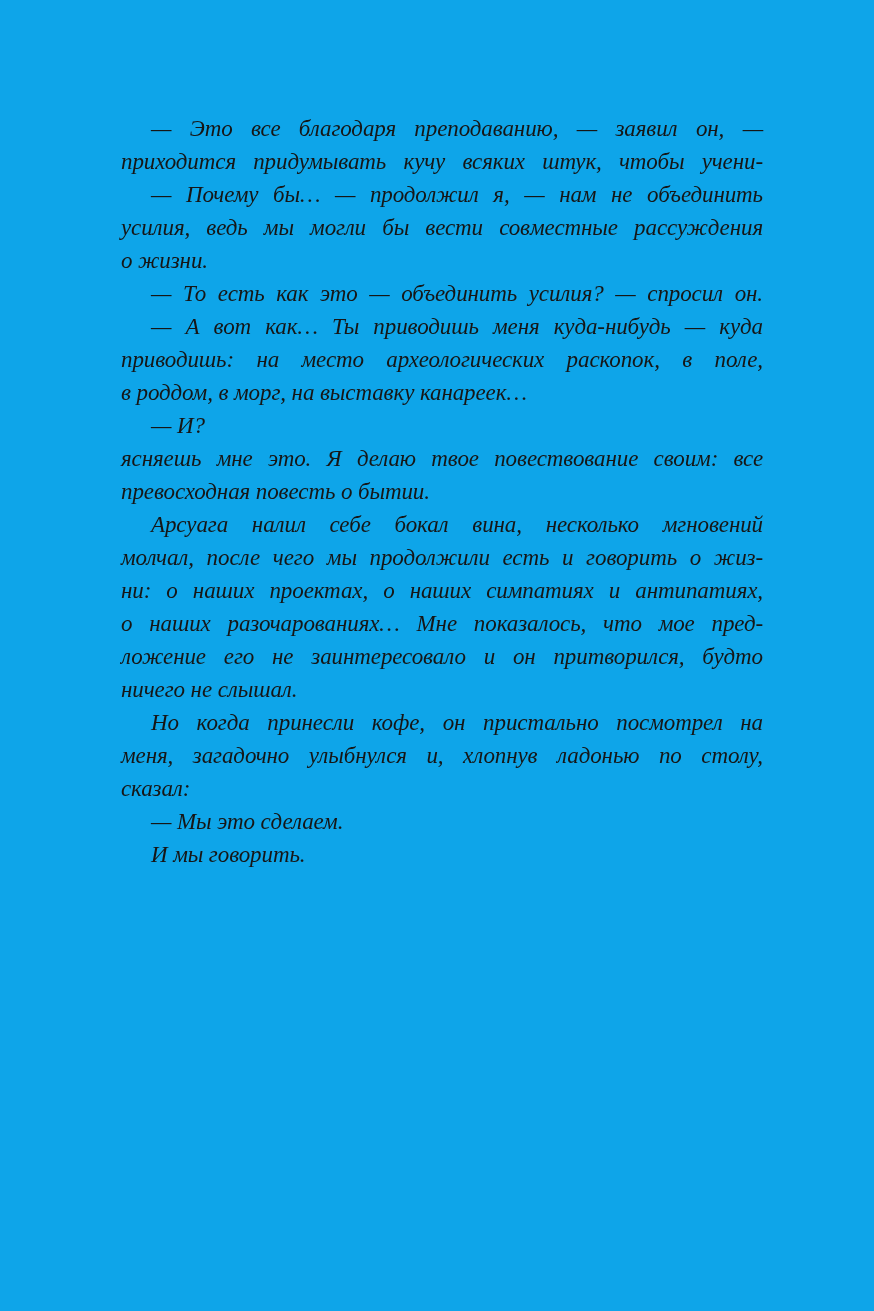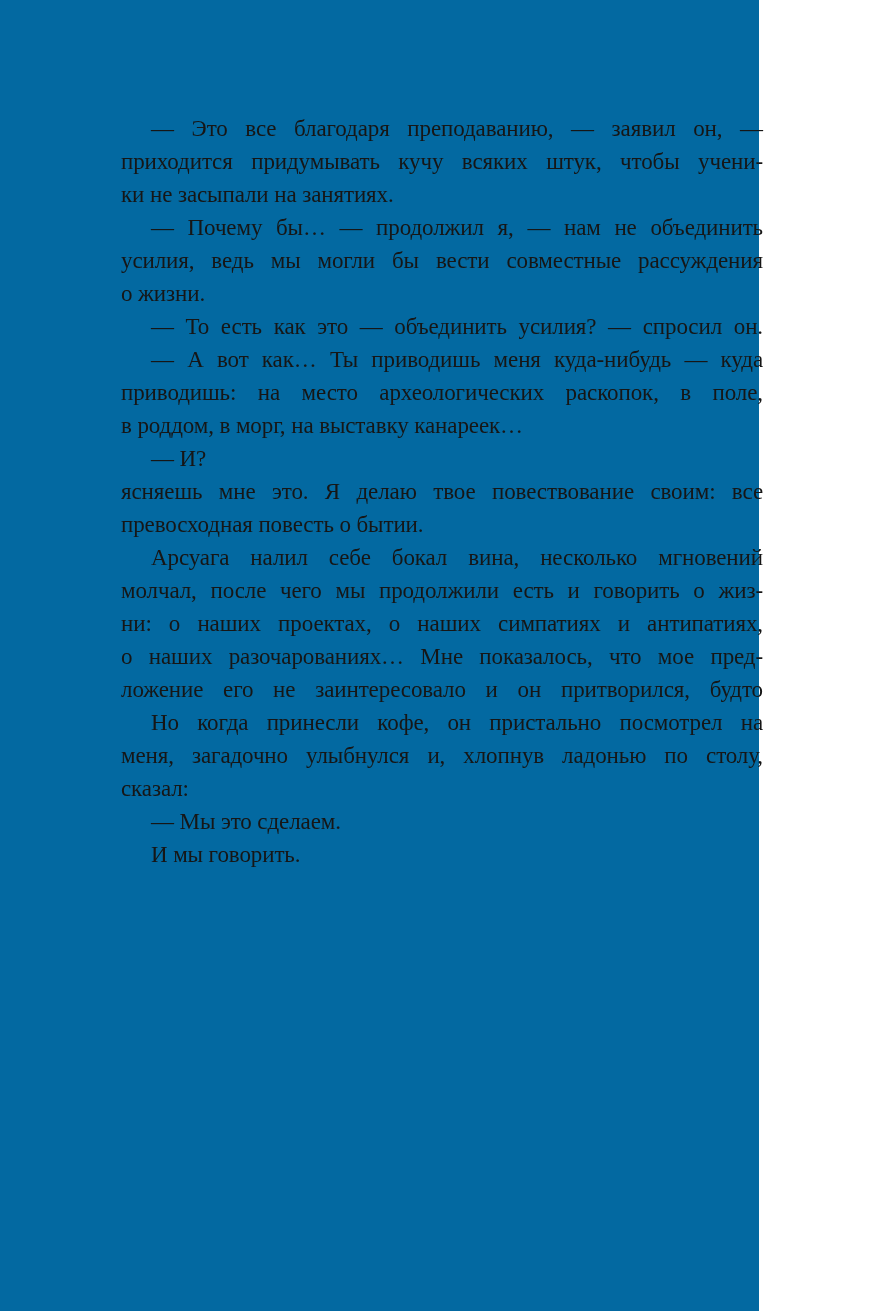--- a/index.html
+++ b/index.html
@@ -10,23 +10,24 @@
   body {
     width: 874px;
     height: 1311px;
     overflow: hidden;
     position: relative;
     font-family: "Liberation Serif", "DejaVu Serif", serif;
   }
   .page {
     position: absolute;
     left: 0; top: 0;
-    width: 759px;
+    width: 874px;
     height: 1311px;
-    background: #0369a1;
+    background: #0ea5e9;
+    font-style: italic;
   }
   .textblock {
     position: absolute;
     left: 121px;
     top: 112px;
     width: 642px;
     color: #161616;
     font-size: 23px;
     line-height: 33px;
     letter-spacing: -0.1px;
@@ -46,21 +47,20 @@
 </style>
 </head>
 <body>
 
 <div class="page">
   <div class="textblock">
 
     <div class="para">
       <div class="ln j fi">— Это все благодаря преподаванию, — заявил он, —</div>
       <div class="ln j">приходится придумывать кучу всяких штук, чтобы учени-</div>
-      <div class="ln">ки не засыпали на занятиях.</div>
     </div>
 
     <div class="para">
       <div class="ln j fi">— Почему бы… — продолжил я, — нам не объединить</div>
       <div class="ln j">усилия, ведь мы могли бы вести совместные рассуждения</div>
       <div class="ln">о жизни.</div>
     </div>
 
     <div class="para">
       <div class="ln j fi">— То есть как это — объединить усилия? — спросил он.</div>
@@ -80,20 +80,21 @@
       <div class="ln j">ясняешь мне это. Я делаю твое повествование своим: все</div>
       <div class="ln">превосходная повесть о бытии.</div>
     </div>
 
     <div class="para">
       <div class="ln j fi">Арсуага налил себе бокал вина, несколько мгновений</div>
       <div class="ln j">молчал, после чего мы продолжили есть и говорить о жиз-</div>
       <div class="ln j">ни: о наших проектах, о наших симпатиях и антипатиях,</div>
       <div class="ln j">о наших разочарованиях… Мне показалось, что мое пред-</div>
       <div class="ln j">ложение его не заинтересовало и он притворился, будто</div>
+      <div class="ln">ничего не слышал.</div>
     </div>
 
 
     <div class="para">
       <div class="ln j fi">Но когда принесли кофе, он пристально посмотрел на</div>
       <div class="ln j">меня, загадочно улыбнулся и, хлопнув ладонью по столу,</div>
       <div class="ln">сказал:</div>
     </div>
 
     <div class="para">

